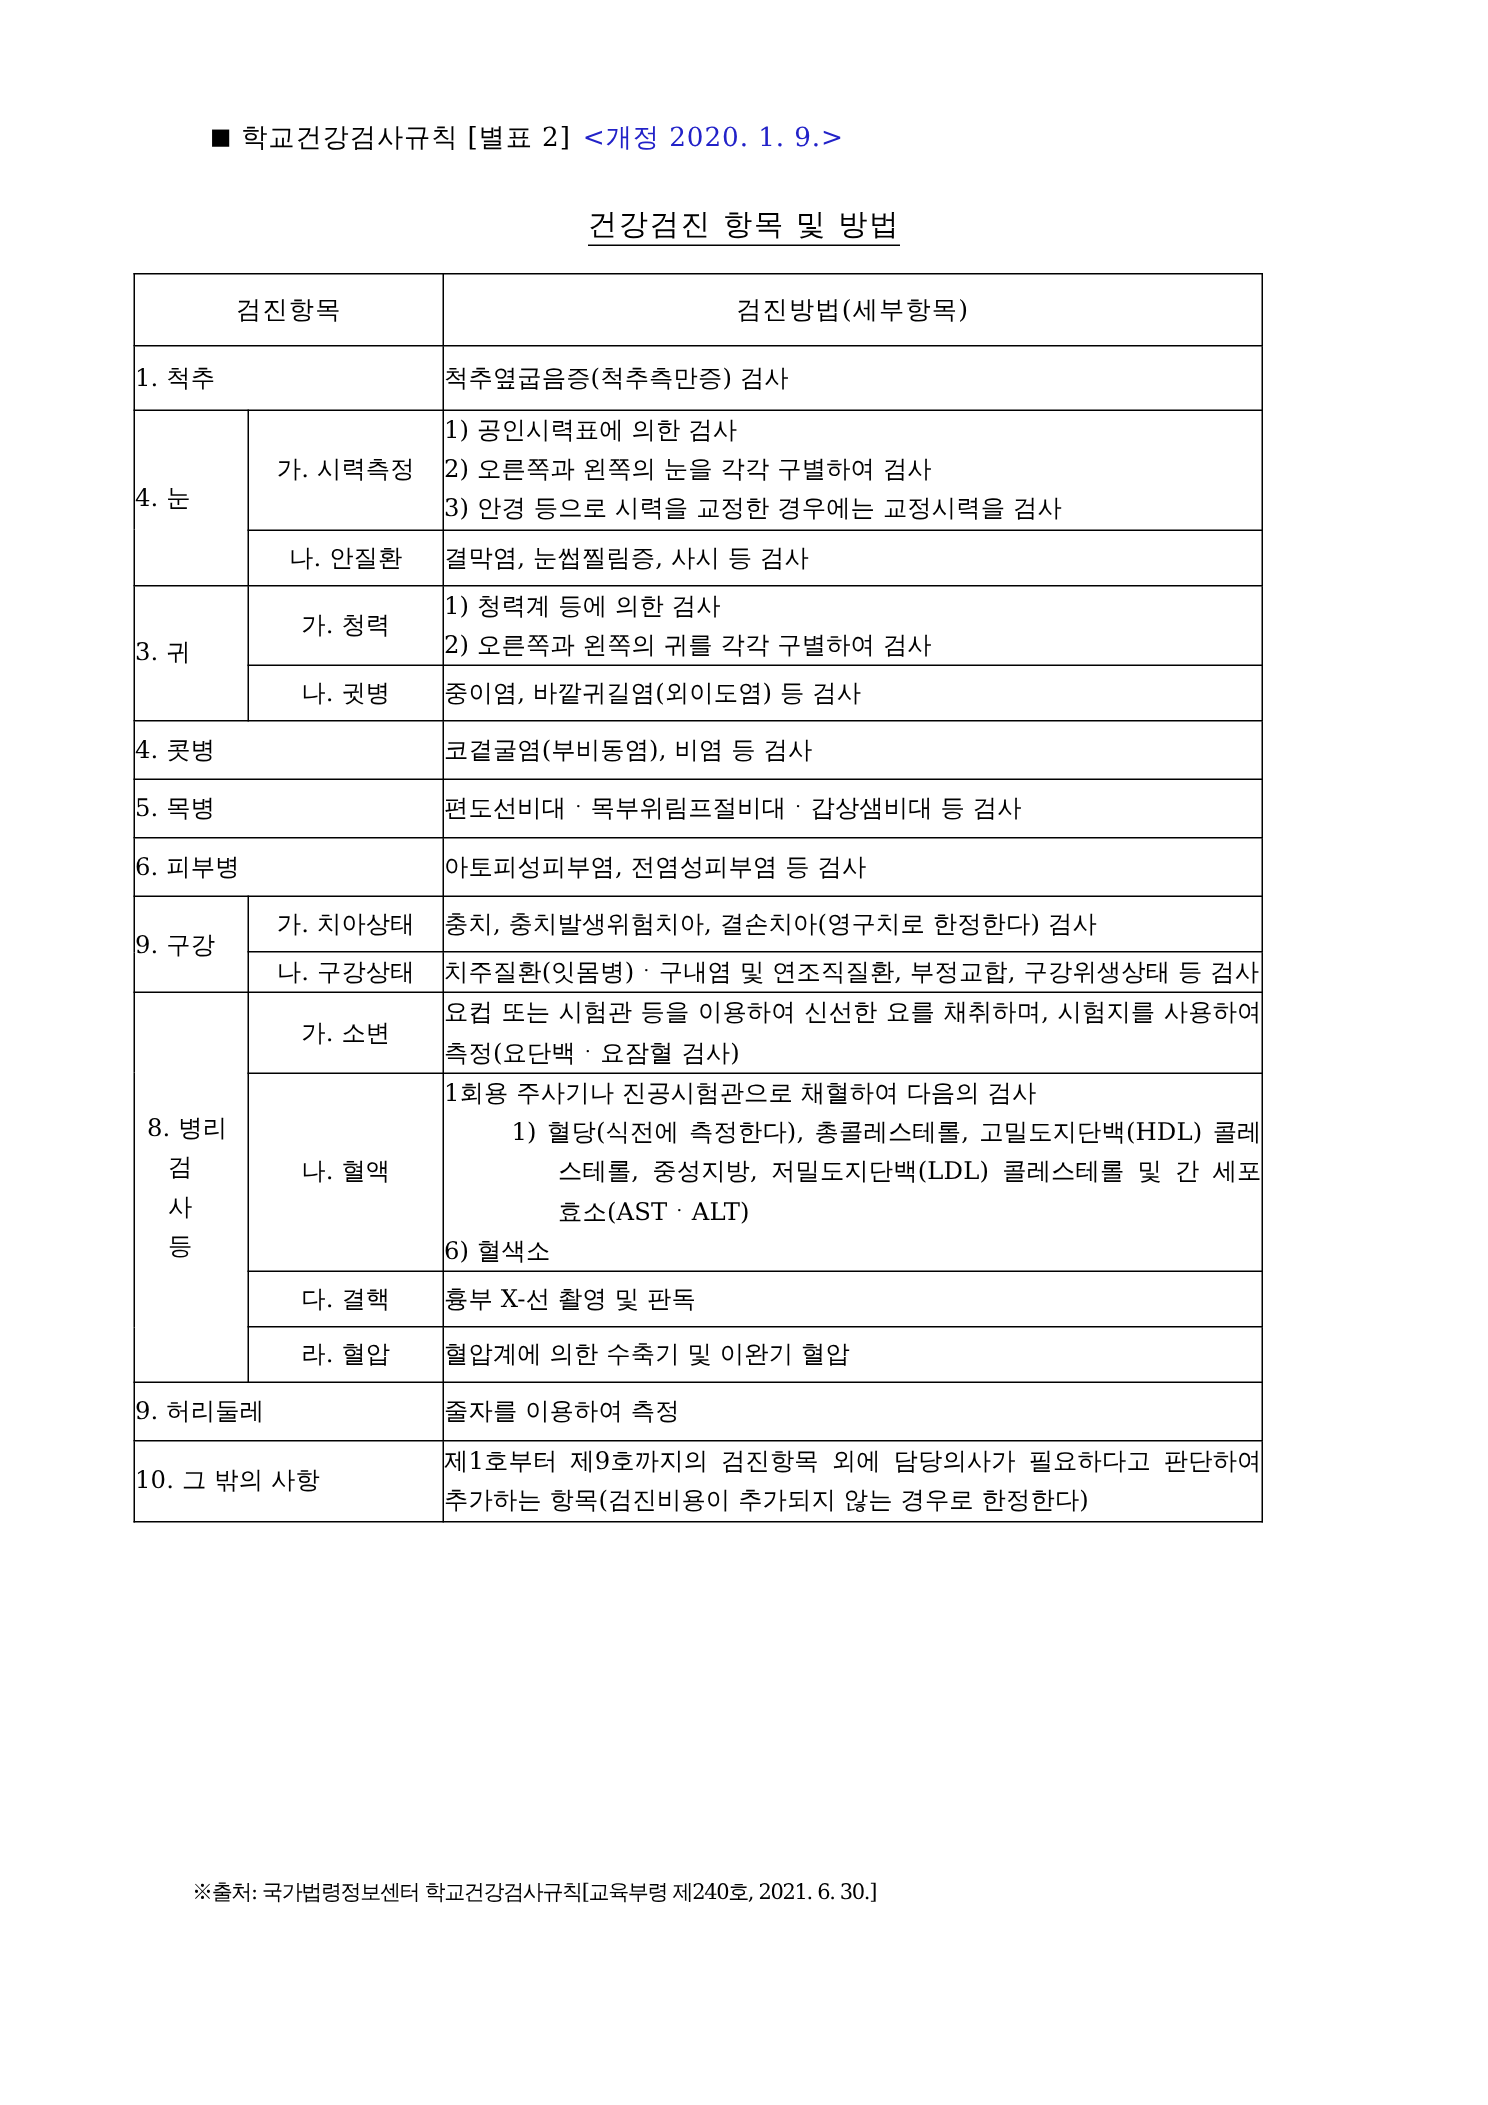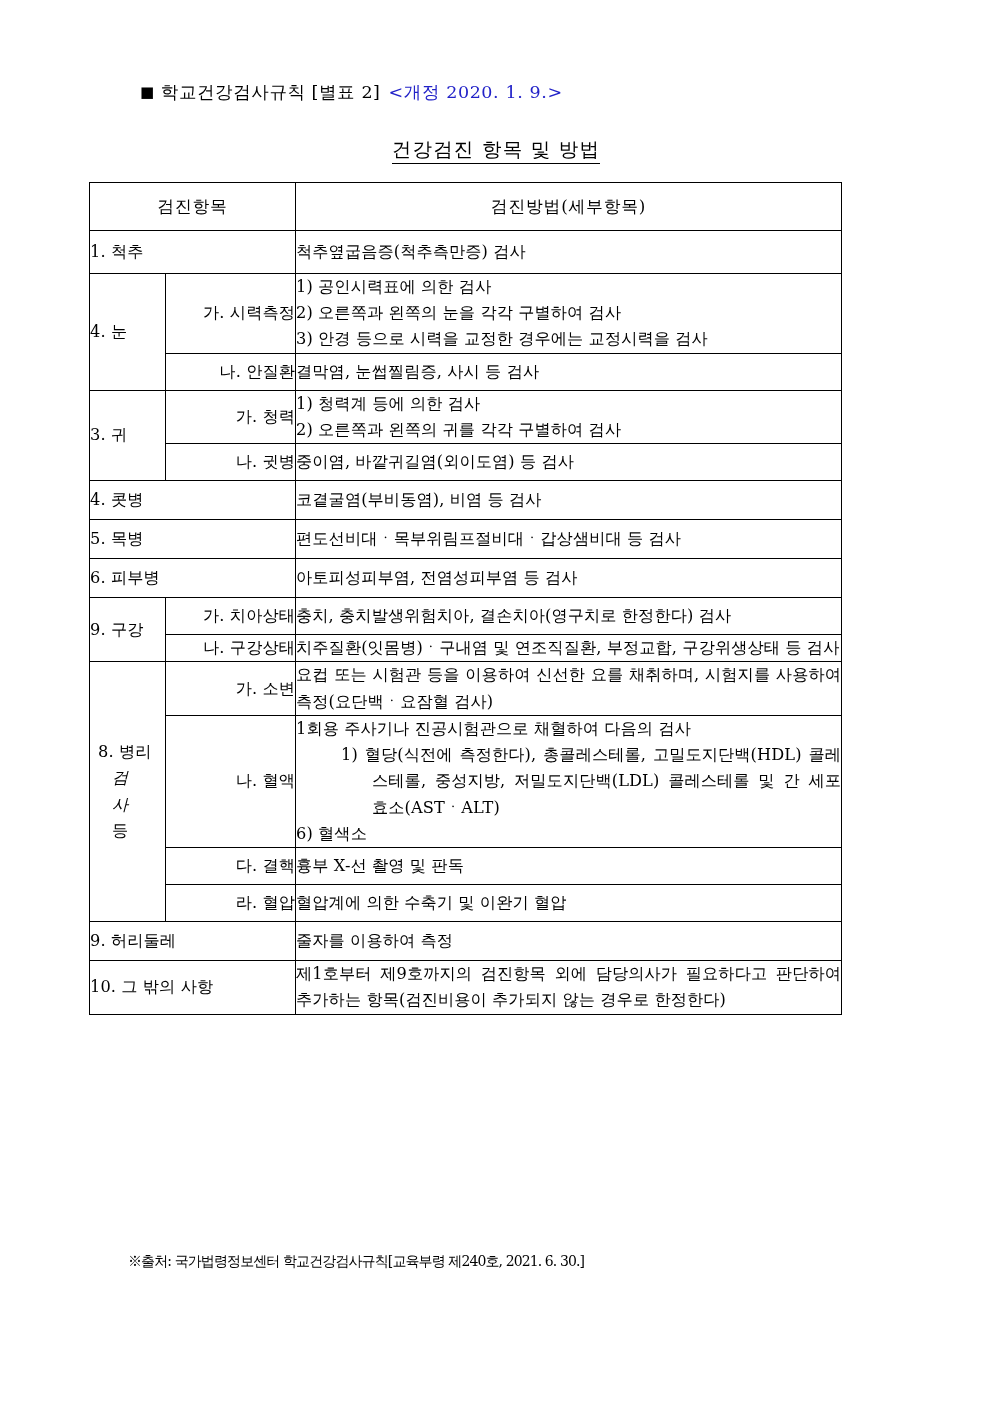--- a/index.html
+++ b/index.html
@@ -95,21 +95,21 @@
     padding: 4px 6px 4px 8px;
     text-align: left;
   }
   td.cat.spread {
     
     padding-left: 8px;
     padding-right: 8px;
   }
   td.sub {
     padding: 4px 6px 4px 9px;
-    text-align: right;
+    text-align: center;
     white-space: nowrap;
   }
   td.meth {
     padding: 7px 9px 7px 10px;
     text-align: left;
   }
   td.meth .ln {
     display: block;
   }
   td.meth .hang {
@@ -124,21 +124,21 @@
   }
   td.meth .just-h {
     display: block;
     padding-left: 31px;
     text-indent: -31px;
     text-align: justify;
     text-align-last: left;
     margin-left: 45px;
   }
   .cat-l1 { display:block; }
-  .cat-l2 { display:block; padding-left: 14px; letter-spacing: 7px; font-style: italic; }
+  .cat-l2 { display:block; padding-left: 14px; letter-spacing: 7px; }
   .cat-l3 { display:block; padding-left: 14px; }
 
   
   .source {
     position: absolute;
     left: 128px;
     top: 1253px;
     font-size: 14px;
     letter-spacing: -0.9px;
     white-space: nowrap;

